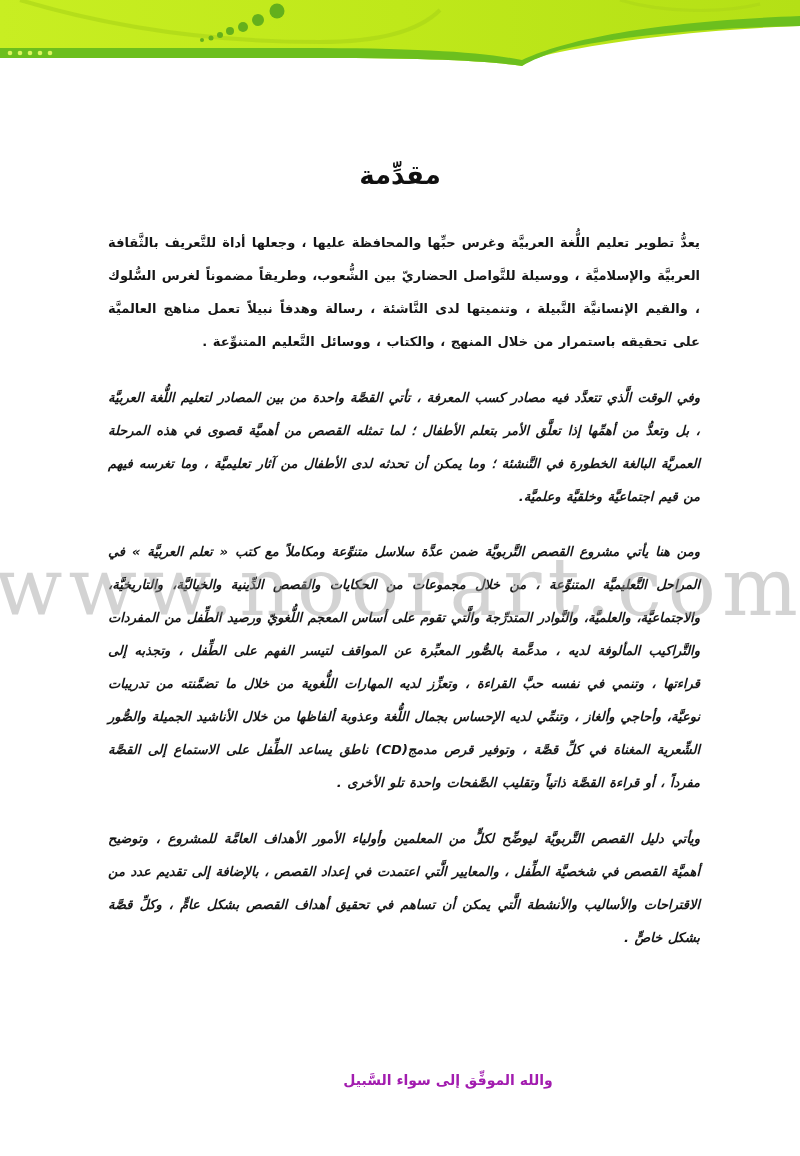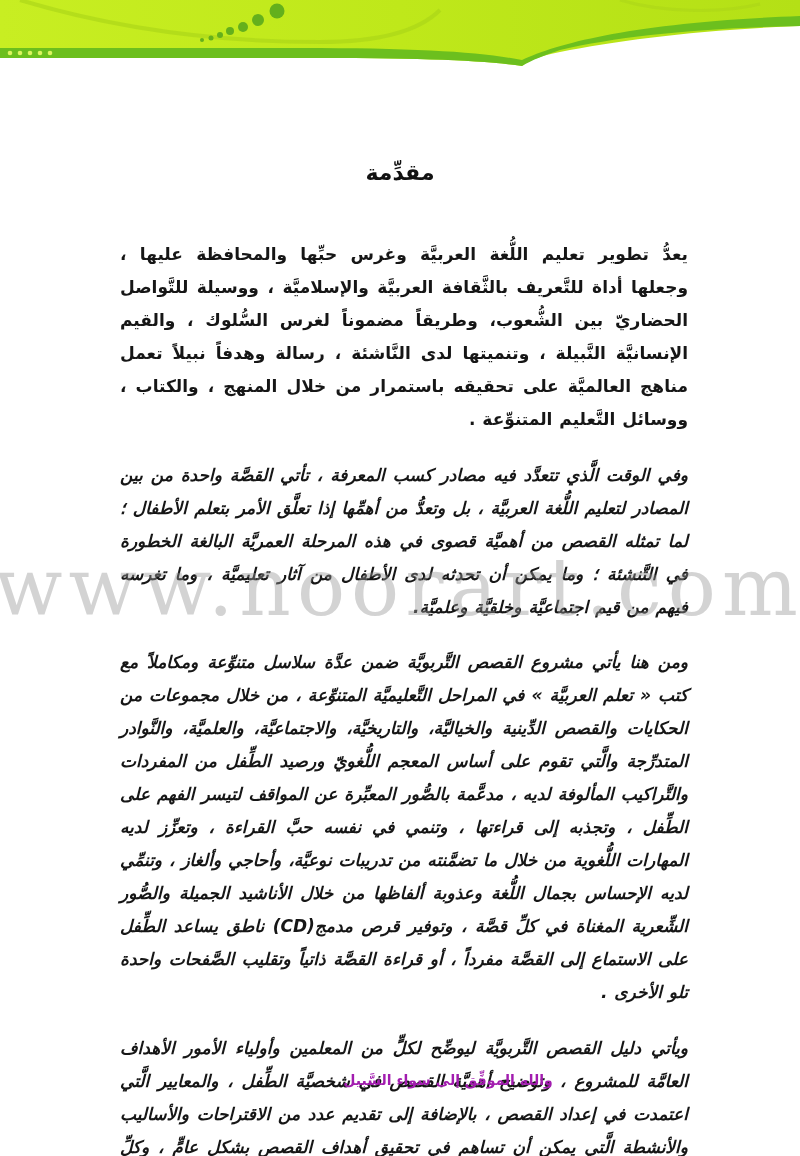--- a/index.html
+++ b/index.html
@@ -4,30 +4,30 @@
 <style>
   html, body { margin: 0; padding: 0; }
   body {
     width: 800px; height: 1156px; background: #ffffff; position: relative; overflow: hidden;
     font-family: "DejaVu Sans", sans-serif; color: #1a1a1a;
   }
   .header-band { position: absolute; left: 0; top: 0; width: 800px; height: 70px; }
   .header-band svg { display: block; }
   .page-title {
     position: absolute; top: 160px; left: 0; width: 800px; text-align: center;
-    font-family: "DejaVu Sans", sans-serif; font-weight: bold; font-size: 22px; color: #111;
+    font-family: "DejaVu Sans", sans-serif; font-weight: bold; font-size: 26px; color: #111;
     direction: rtl;
   }
   .content {
     position: absolute; top: 226px; left: 108px; width: 592px;
     direction: rtl; text-align: justify; text-align-last: right;
   }
   .para {
-    font-family: "DejaVu Sans", sans-serif; font-weight: bold; font-size: 17px;
-    line-height: 33px; margin: 12px; color: #161616; word-spacing: 1px;
+    font-family: "DejaVu Sans", sans-serif; font-weight: bold; font-size: 13px;
+    line-height: 33px; margin: 0; color: #161616; word-spacing: 1px;
   }
   .para + .para { margin-top: 23px; font-style: italic; }
   .para.p3 { margin-top: 22px; }
   .closing {
     position: absolute; top: 1072px; left: 0; width: 800px; text-align: center;
     font-family: "DejaVu Sans", sans-serif; font-weight: bold; font-size: 14px; direction: rtl; color: #a21caf; padding-left: 48px;
   }
   .watermark {
     position: absolute; top: 548px; left: -6px; width: 820px;
     font-family: "DejaVu Serif", serif; font-size: 80px; letter-spacing: 6px; line-height: 80px;

